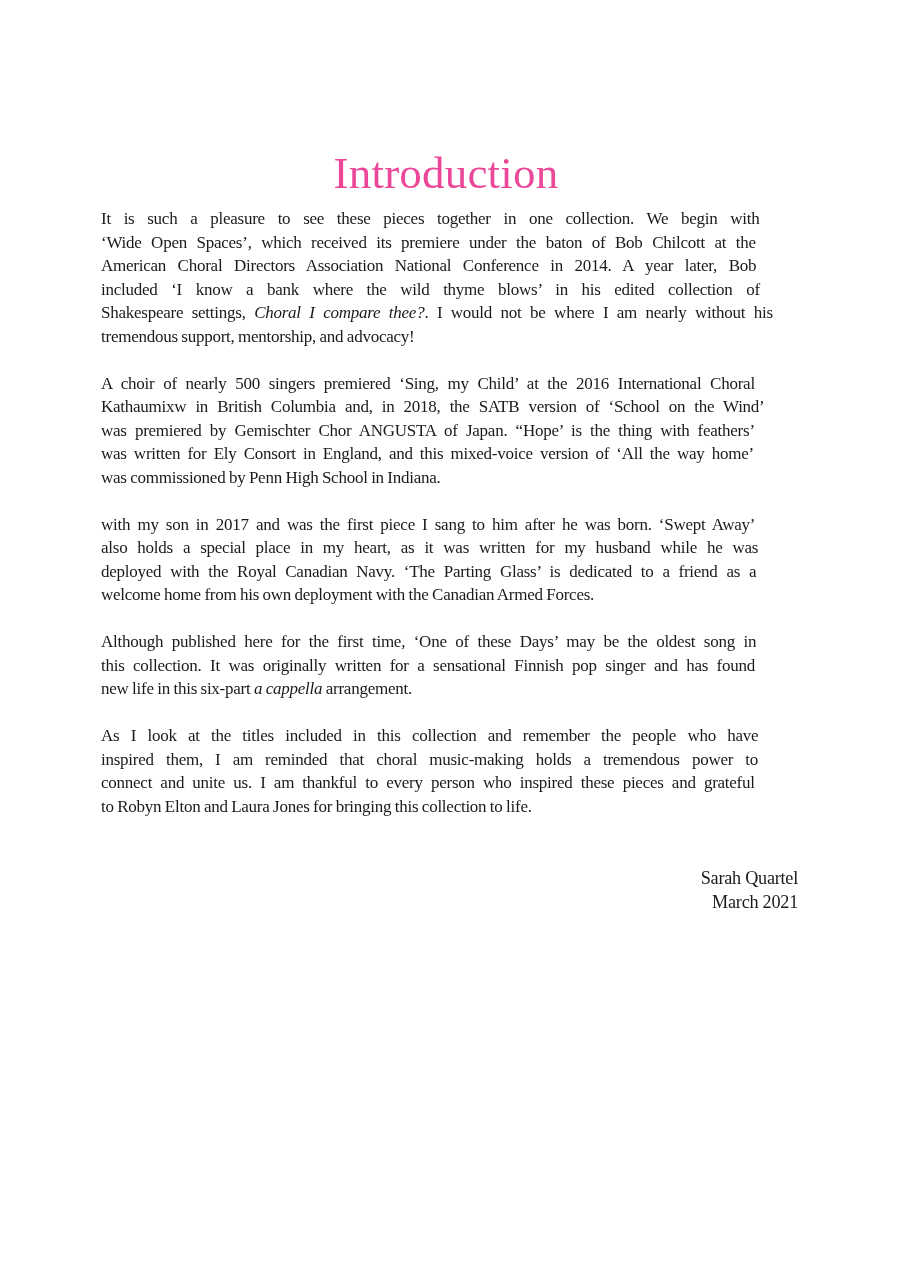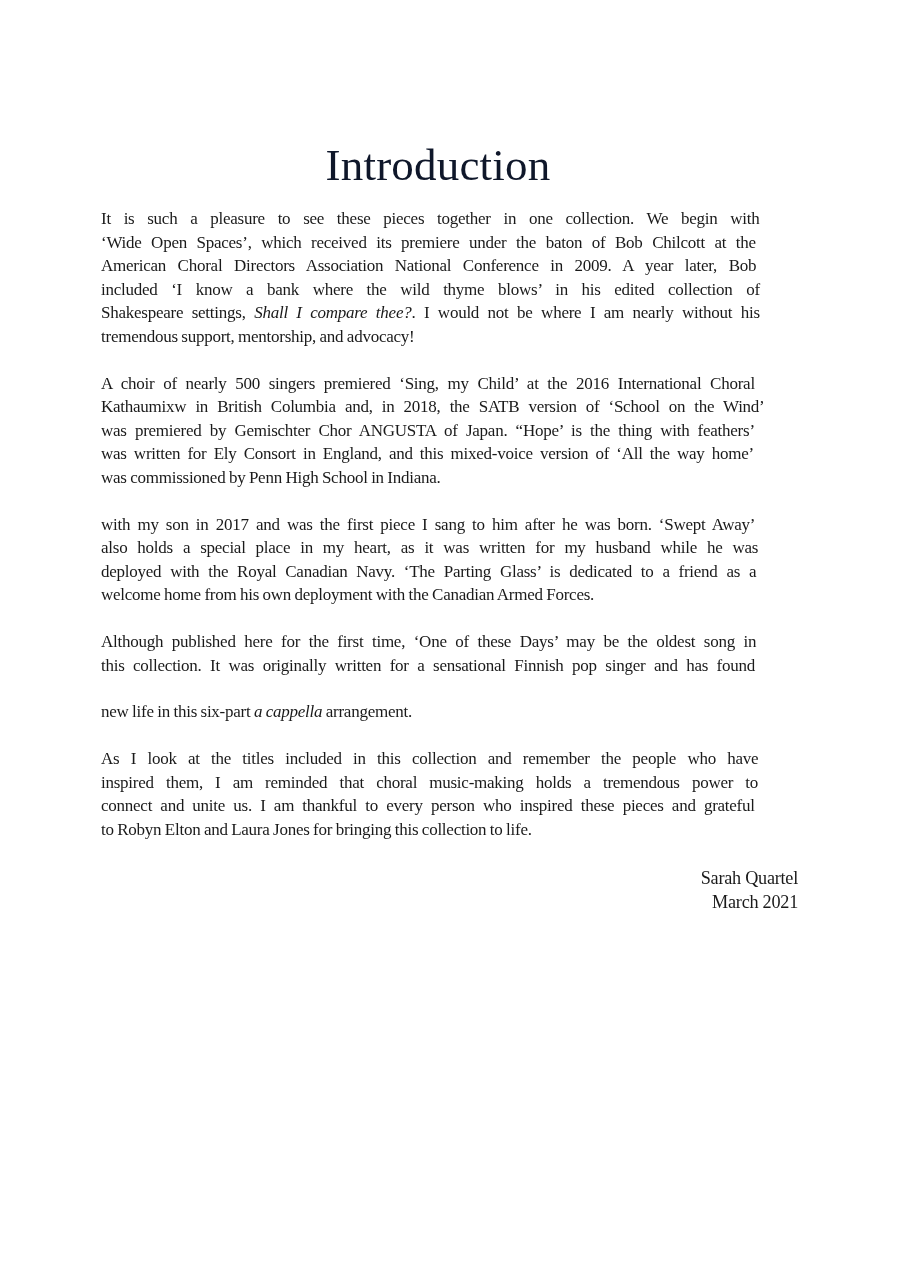--- a/index.html
+++ b/index.html
@@ -5,21 +5,21 @@
   html, body { margin: 0; padding: 0; background: #ffffff; }
   body { width: 900px; height: 1284px; position: relative; overflow: hidden; }
   .page {
     position: absolute; left: 0; top: 0; width: 900px; height: 1284px;
     background: #ffffff; color: #1a1a1a;
     font-family: "Liberation Serif", "DejaVu Serif", serif;
   }
   .title {
     position: absolute; left: 0; top: 135px; width: 868px;
     text-align: center; font-size: 45px; line-height: 52px;
-    font-weight: normal; margin: 4px; color: #0f172a; letter-spacing: 0.2px;
+    font-weight: normal; margin: 12px; color: #ec4899; letter-spacing: 0.2px;
   }
   .body {
     position: absolute; left: 101px; top: 207px; width: 697px;
     font-size: 17px; line-height: 23.5px;
   }
   .para { margin: 0 0 23.5px 0; }
   .line {
     display: block; white-space: nowrap; text-align: justify;
     text-align-last: justify; letter-spacing: -0.25px; word-spacing: -0.5px;
   }
@@ -34,42 +34,42 @@
 </head>
 <body>
 
 <div class="page">
   <h1 class="title">Introduction</h1>
 
   <div class="body" id="body">
       <p class="para">
         <span class="line" style="white-space: nowrap; display: block; word-spacing: 8.76667px; text-align-last: left;"><span>It is such a pleasure to see these pieces together in one collection. We begin with</span></span>
         <span class="line" style="white-space: nowrap; display: block; word-spacing: 5.57143px; text-align-last: left;"><span>‘Wide Open Spaces’, which received its premiere under the baton of Bob Chilcott at the</span></span>
-        <span class="line" style="white-space: nowrap; display: block; word-spacing: 7.59091px; text-align-last: left;"><span>American Choral Directors Association National Conference in 2009. A year later, Bob</span></span>
+        <span class="line" style="white-space: nowrap; display: block; word-spacing: 7.59091px; text-align-last: left;"><span>American Choral Directors Association National Conference in 2014. A year later, Bob</span></span>
         <span class="line" style="white-space: nowrap; display: block; word-spacing: 9.64286px; text-align-last: left;"><span>included ‘I know a bank where the wild thyme blows’ in his edited collection of</span></span>
-        <span class="line" style="white-space: nowrap; display: block; word-spacing: 4.5px; text-align-last: left;"><span>Shakespeare settings, </span><em>Shall I compare thee?</em><span>. I would not be where I am nearly without his</span></span>
+        <span class="line" style="white-space: nowrap; display: block; word-spacing: 4.5px; text-align-last: left;"><span>Shakespeare settings, </span><em>Choral I compare thee?</em><span>. I would not be where I am nearly without his</span></span>
         <span class="line last" style="white-space: nowrap; display: block;"><span>tremendous support, mentorship, and advocacy!</span></span>
       </p>
       <p class="para">
         <span class="line" style="white-space: nowrap; display: block; word-spacing: 4.71429px; text-align-last: left;"><span>A choir of nearly 500 singers premiered ‘Sing, my Child’ at the 2016 International Choral</span></span>
         <span class="line" style="white-space: nowrap; display: block; word-spacing: 5.07143px; text-align-last: left;"><span>Kathaumixw in British Columbia and, in 2018, the SATB version of ‘School on the Wind’</span></span>
         <span class="line" style="white-space: nowrap; display: block; word-spacing: 4.19231px; text-align-last: left;"><span>was premiered by Gemischter Chor ANGUSTA of Japan. “Hope’ is the thing with feathers’</span></span>
         <span class="line" style="white-space: nowrap; display: block; word-spacing: 3.16667px; text-align-last: left;"><span>was written for Ely Consort in England, and this mixed-voice version of ‘All the way home’</span></span>
         <span class="line last" style="white-space: nowrap; display: block;"><span>was commissioned by Penn High School in Indiana.</span></span>
       </p>
       <p class="para">
         <span class="line" style="white-space: nowrap; display: block; word-spacing: 3.18421px; text-align-last: left;"><span>with my son in 2017 and was the first piece I sang to him after he was born. ‘Swept Away’</span></span>
         <span class="line" style="white-space: nowrap; display: block; word-spacing: 5.97059px; text-align-last: left;"><span>also holds a special place in my heart, as it was written for my husband while he was</span></span>
         <span class="line" style="white-space: nowrap; display: block; word-spacing: 4.83333px; text-align-last: left;"><span>deployed with the Royal Canadian Navy. ‘The Parting Glass’ is dedicated to a friend as a</span></span>
         <span class="line last" style="white-space: nowrap; display: block;"><span>welcome home from his own deployment with the Canadian Armed Forces.</span></span>
       </p>
       <p class="para">
         <span class="line" style="white-space: nowrap; display: block; word-spacing: 4.5625px; text-align-last: left;"><span>Although published here for the first time, ‘One of these Days’ may be the oldest song in</span></span>
         <span class="line" style="white-space: nowrap; display: block; word-spacing: 4.5px; text-align-last: left;"><span>this collection. It was originally written for a sensational Finnish pop singer and has found</span></span>
-        <span class="line last" style="white-space: nowrap; display: block; margin-top: 23px;"><span>new life in this six-part </span><em>a cappella</em><span> arrangement.</span></span>
+        <span class="line last" style="white-space: nowrap; display: block;"><span>new life in this six-part </span><em>a cappella</em><span> arrangement.</span></span>
       </p>
       <p class="para">
         <span class="line" style="white-space: nowrap; display: block; word-spacing: 7.3px; text-align-last: left;"><span>As I look at the titles included in this collection and remember the people who have</span></span>
         <span class="line" style="white-space: nowrap; display: block; word-spacing: 8.16667px; text-align-last: left;"><span>inspired them, I am reminded that choral music-making holds a tremendous power to</span></span>
         <span class="line" style="white-space: nowrap; display: block; word-spacing: 4.23333px; text-align-last: left;"><span>connect and unite us. I am thankful to every person who inspired these pieces and grateful</span></span>
         <span class="line last" style="white-space: nowrap; display: block;"><span>to Robyn Elton and Laura Jones for bringing this collection to life.</span></span>
       </p>
     </div>
 
   <div class="signature">

